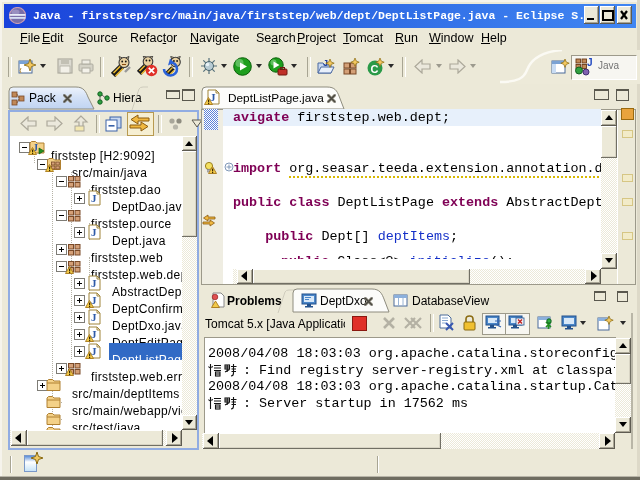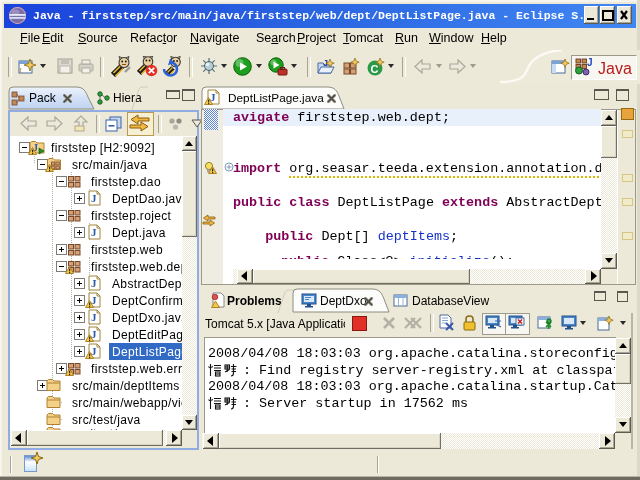--- a/index.html
+++ b/index.html
@@ -8,21 +8,21 @@
 .btn3d{background:#ECE9D8;box-shadow:inset -1px -1px 0 #5E5B51,inset 1px 1px 0 #FFFFFF,inset -2px -2px 0 #A9A595;}
 .track{background:repeating-conic-gradient(#FFFFFF 0% 25%,#ECE9D8 0% 50%) 0 0/2px 2px;}
 .thumb{background:#ECE9D8;box-shadow:inset -1px -1px 0 #716F64,inset 1px 1px 0 #FFFFFF,inset -2px -2px 0 #D8D4C4;}
 .sep{width:2px;border-left:1px solid #A8A593;border-right:1px solid #FFFFFF;}
 .dd{width:0;height:0;border:3px solid transparent;border-top:4px solid #2A2A2A;}
 .ddg{width:0;height:0;border:3px solid transparent;border-top:4px solid #9C9A8E;}
 .exp{width:11px;height:11px;background:#FFFFFF;border:1px solid #7E7C76;box-sizing:border-box;}
 .exp i{position:absolute;left:2px;top:4px;width:5px;height:1px;background:#000;}
 .exp b{position:absolute;left:4px;top:2px;width:1px;height:5px;background:#000;}
 .trow{position:absolute;height:17px;width:100%;font-size:12px;color:#000;}
-.trow span{position:absolute;top:2px;white-space:pre;letter-spacing:0.35px;}
+.trow span{position:absolute;top:10px;white-space:pre;letter-spacing:0.35px;}
 .gl{position:absolute;border-left:1px dotted #B5B2A5;width:0;}
 .code{font-family:"Liberation Mono",monospace;font-size:13.4px;white-space:pre;color:#000;}
 .kw{color:#7F0055;font-weight:bold;}
 </style></head>
 <body>
 <div id="w">
 
 <div class="a" style="left:0;top:0;width:640px;height:2px;background:#F6F4EC;"></div>
 <div class="a" style="left:0;top:0;width:2px;height:476px;background:#F6F4EC;"></div>
 <div class="a" style="left:637px;top:0;width:3px;height:480px;background:#DDD9C8;"></div>
@@ -198,21 +198,21 @@
  <g fill="#C08858" stroke="#6A3A18" stroke-width="0.9">
           <rect x="2" y="2" width="4.5" height="4"></rect>
           <rect x="8" y="2" width="4.5" height="4"></rect>
           <rect x="2" y="7.5" width="4.5" height="4"></rect>
           <rect x="8" y="7.5" width="4.5" height="4"></rect>
         </g>
  <circle cx="5" cy="13.5" r="3.5" fill="#30A040" stroke="#106020"></circle>
  <circle cx="12" cy="15" r="3" fill="#8060B0" stroke="#403070"></circle>
  <text x="13" y="9" font-family="Liberation Sans" font-size="10" font-weight="bold" fill="#2048C0">J</text>
 </svg>
-<div class="a" style="left:598px;top:10px;font-size:16px;color:#b91c1c;">Java</div>
+<div class="a" style="left:598px;top:10px;font-size:10px;color:#737373;">Java</div>
 </div>
 
 <div id="leftview" class="a" style="left:8px;top:86px;width:191px;height:364px;">
 
 <svg class="a" style="left:0;top:0" width="90" height="24" viewBox="0 0 90 24">
  <path d="M1 23 L1 5 Q1 1 5 1 L68 1 C76 1 78 6 80 11 L86 23 Z" fill="url(#pg)" stroke="#8E8C7E"></path>
  <defs>
           <linearGradient id="pg" x1="0" y1="0" x2="0" y2="1">
             <stop offset="0" stop-color="#EDF3FC"></stop>
             <stop offset="0.5" stop-color="#D2E0F6"></stop>
@@ -364,21 +364,21 @@
             </svg>
             <span style="left:102px">DeptDao.java</span>
           </div>
 <div class="trow" style="top:71px">
             <div class="exp a" style="left:46px;top:3px">
               <i></i>
             </div>
             <svg class="a" style="left:57px;top:1px" width="15" height="15" viewBox="0 0 15 15">
               <use href="#pkg"></use>
             </svg>
-            <span style="left:81px">firststep.roject</span>
+            <span style="left:81px">firststep.ource</span>
           </div>
 <div class="trow" style="top:88px">
             <div class="exp a" style="left:64px;top:3px">
               <i></i>
               <b></b>
             </div>
             <svg class="a" style="left:77px;top:0" width="15" height="16" viewBox="0 0 15 16">
               <use href="#jfile"></use>
             </svg>
             <span style="left:102px">Dept.java</span>

